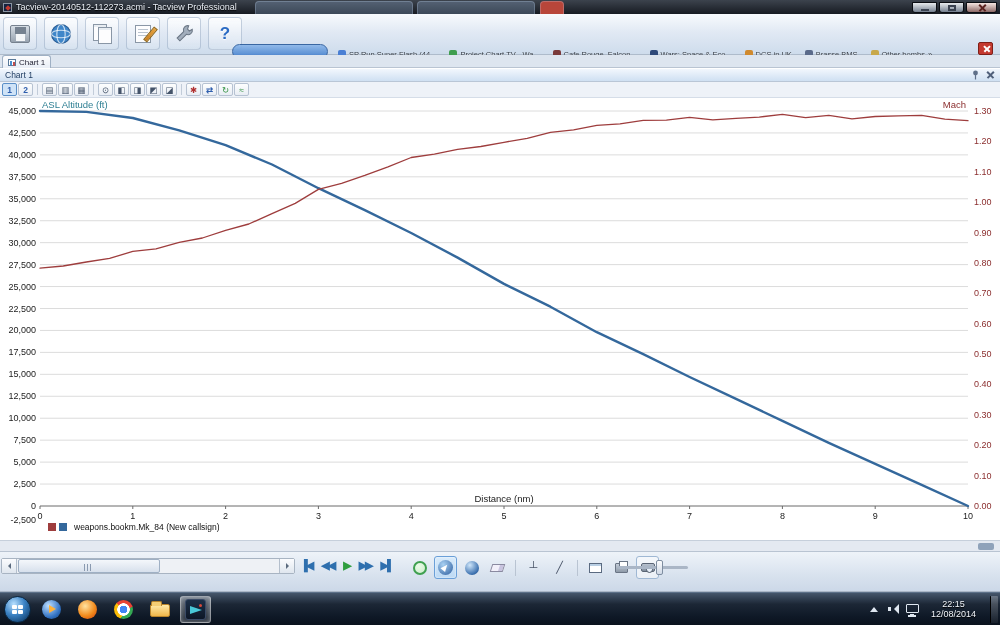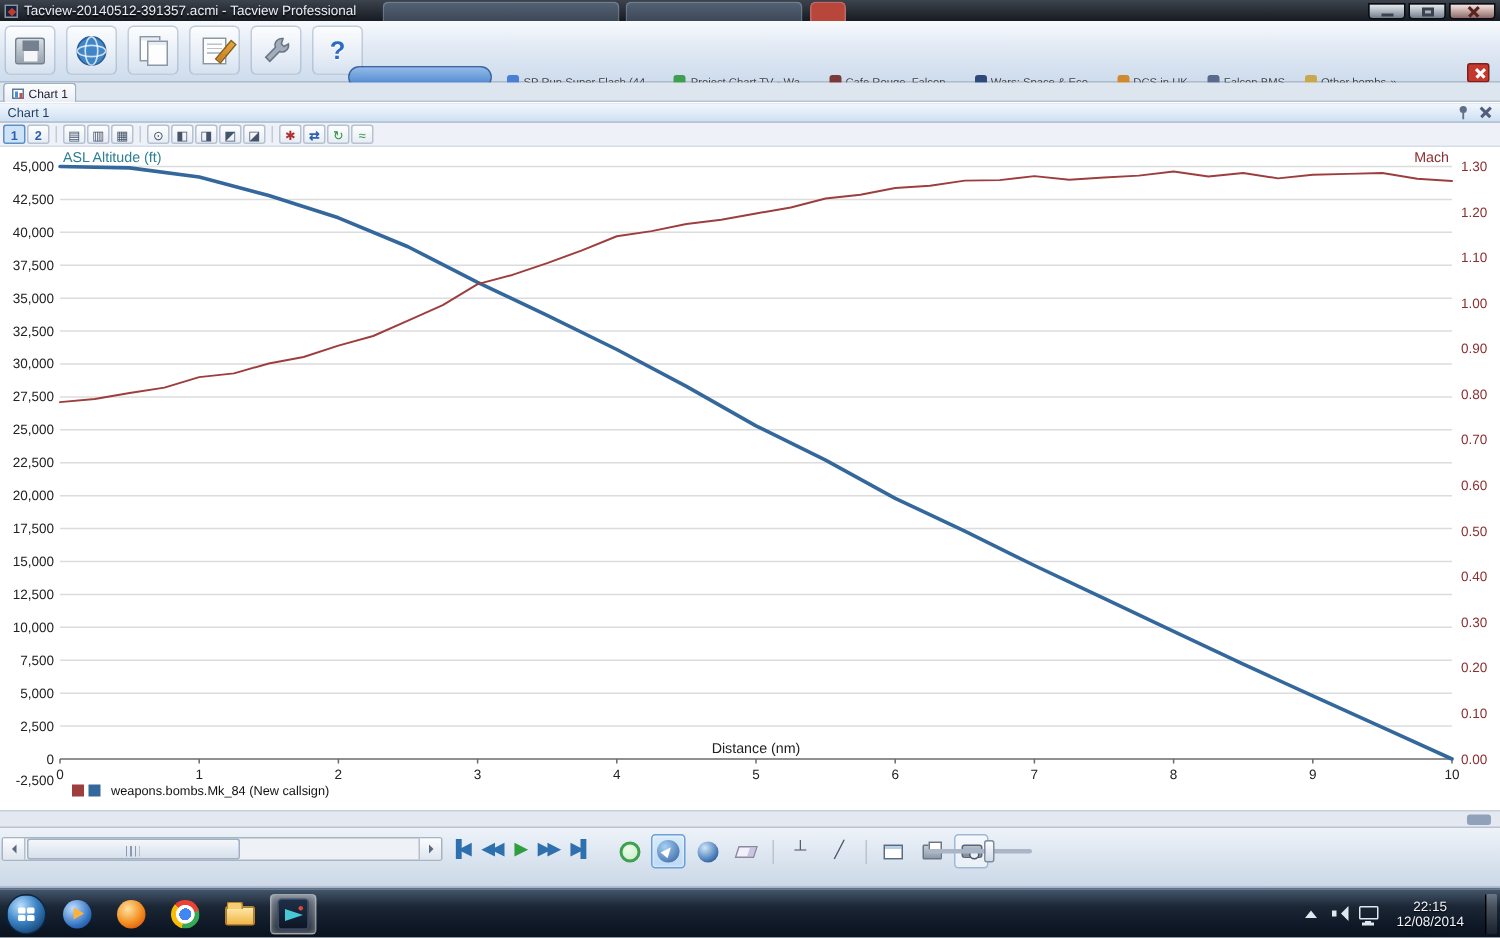--- a/index.html
+++ b/index.html
@@ -143,21 +143,21 @@
 .ic-net{width:13px;height:9px;border:1.5px solid #dfe7f0;border-radius:1px;position:relative;margin-top:-2px}
 .ic-net::after{content:"";position:absolute;left:3px;bottom:-4px;width:4px;height:2px;background:#dfe7f0;box-shadow:-2px 1px 0 #dfe7f0,2px 1px 0 #dfe7f0}
 .clock{display:flex;flex-direction:column;align-items:center;justify-content:center;color:#f0f4fa;font-size:9px;line-height:10.5px;padding:0 6px;text-shadow:0 1px 1px #000}
 .showdesk{width:8px;height:27px;background:linear-gradient(rgba(255,255,255,.25),rgba(255,255,255,.06));border-left:1px solid #000;border-radius:1px;margin-left:2px}
 </style>
 </head>
 <body>
 
 <div class="seg" id="titlebar">
   <span class="appico"></span>
-  <span class="title">Tacview-20140512-391357.acmi - Tacview Professional</span>
+  <span class="title">Tacview-20140512-112273.acmi - Tacview Professional</span>
   <span class="gtab t1"></span>
   <span class="gtab t2"></span>
   <span class="gtab t3"></span>
   <span class="winbtns">
     <span class="wb min">
         <i></i>
       </span>
     <span class="wb max">
         <i></i>
       </span>
@@ -212,21 +212,21 @@
       <span class="bm">
         <i style="background: rgb(47, 74, 122);"></i>
         <em>Wars: Space &amp; Eco...</em>
       </span>
       <span class="bm">
         <i style="background: rgb(208, 138, 46);"></i>
         <em>DCS in UK</em>
       </span>
       <span class="bm">
         <i style="background: rgb(90, 106, 138);"></i>
-        <em>Falcon BMS</em>
+        <em>Brasse BMS</em>
       </span>
       <span class="bm">
         <i style="background: rgb(200, 168, 74);"></i>
         <em>Other bombs</em>
         <s>»</s>
       </span>
     </div>
   <span class="redx">
       <i class="x1"></i>
       <i class="x2"></i>
@@ -353,21 +353,21 @@
       <text x="974" y="411" text-anchor="start" font-size="9" fill="#8b2e2e">0.00</text>
       <text x="42" y="10" font-size="9.5" fill="#2e7f93">ASL Altitude (ft)</text>
       <text x="966" y="10" text-anchor="end" font-size="9.5" fill="#8b2e2e">Mach</text>
       <text x="504" y="404" text-anchor="middle" font-size="9.5" fill="#222">Distance (nm)</text>
       <polyline points="40.0,13.0 86.4,13.9 132.8,20.0 179.2,32.3 225.6,47.2 272.0,66.5 318.4,90.2 364.8,112.2 411.2,135.0 457.6,159.6 504.0,185.9 550.4,208.7 596.8,234.2 643.2,256.1 689.6,279.0 736.0,300.9 782.4,322.9 828.8,344.8 875.2,365.9 921.6,386.9 968.0,408.0" fill="none" stroke="#34689c" stroke-width="2.4" stroke-linejoin="round" stroke-linecap="round"></polyline>
       <polyline points="40.0,170.1 63.2,168.0 86.4,164.0 109.6,160.4 132.8,153.4 156.0,150.9 179.2,144.3 202.4,140.0 225.6,132.4 248.8,126.0 272.0,115.7 295.2,105.4 318.4,91.4 341.6,85.3 364.8,77.4 388.0,68.9 411.2,59.5 434.4,56.1 457.6,51.3 480.8,48.5 504.0,44.3 527.2,40.3 550.4,34.3 573.6,31.8 596.8,27.3 620.0,25.8 643.2,22.4 666.4,22.1 689.6,19.4 712.8,21.8 736.0,20.3 759.2,19.1 782.4,16.3 805.6,19.7 828.8,17.3 852.0,20.9 875.2,18.5 898.4,17.9 921.6,17.3 944.8,21.2 968.0,22.7" fill="none" stroke="#9e3d3d" stroke-width="1.3" stroke-linejoin="round" stroke-linecap="round"></polyline>
     </svg>
   <div id="legend">
     <i class="leg-sq" style="background: rgb(158, 61, 61);"></i>
     <i class="leg-sq" style="background: rgb(52, 104, 156);"></i>
-    <span>weapons.bombs.Mk_84 (New callsign)</span>
+    <span>weapons.bookm.Mk_84 (New callsign)</span>
   </div>
 </div>
 
 <div class="seg" id="hstrip">
   <span class="hthumb"></span>
 </div>
 
 <div class="seg" id="controlbar">
   <div class="hscroll">
     <span class="sarr left">

